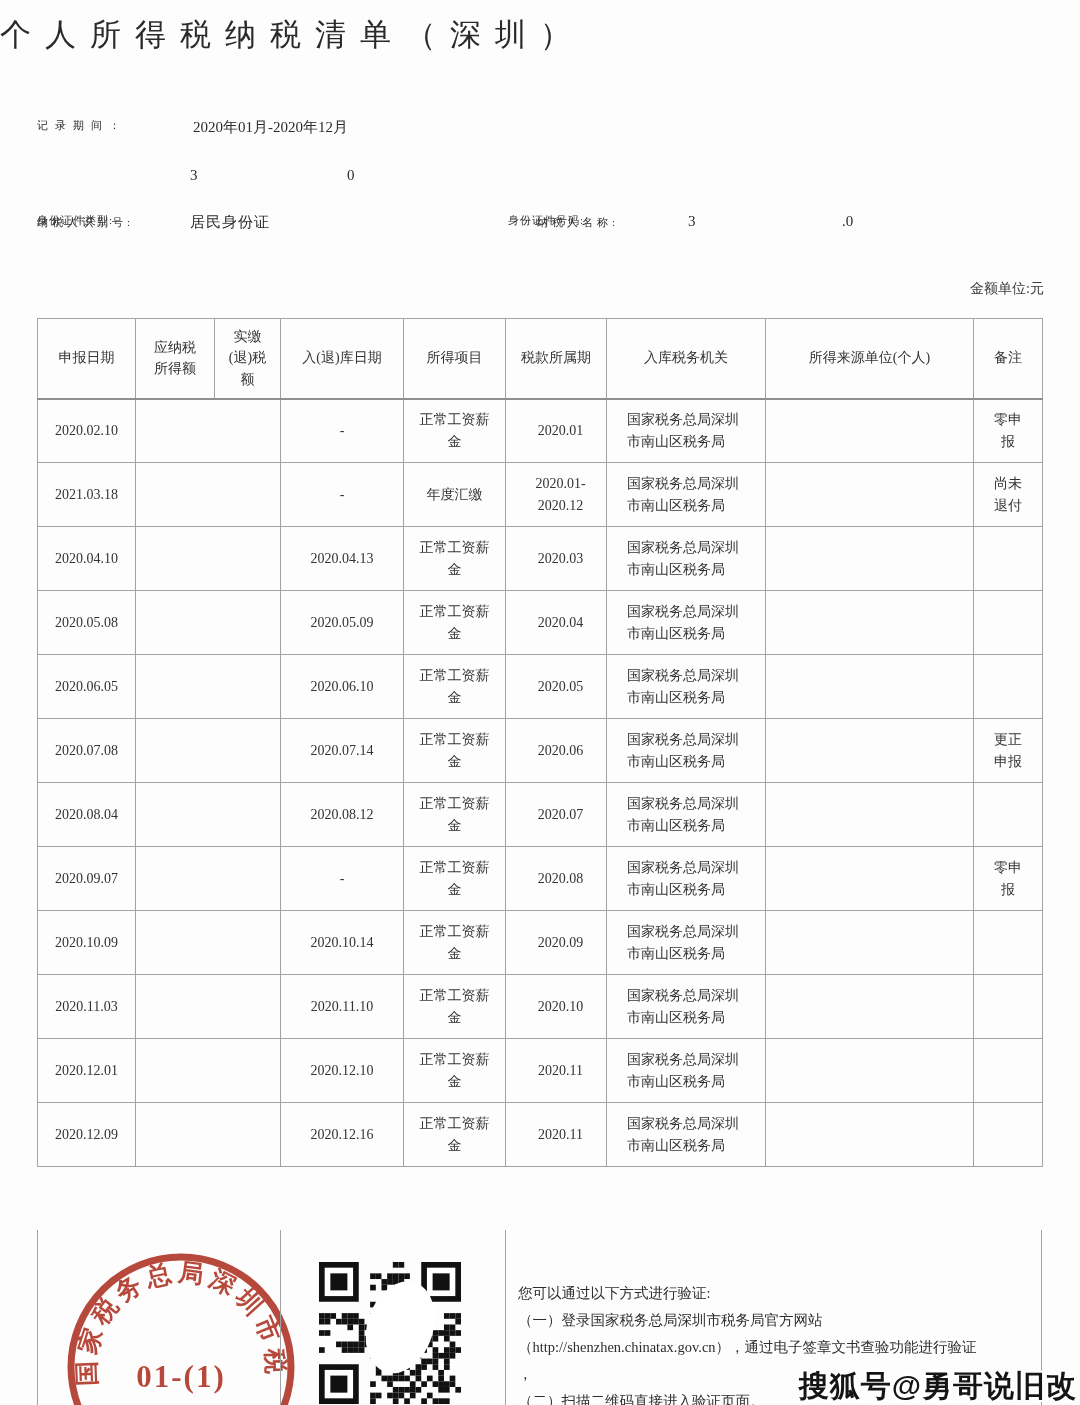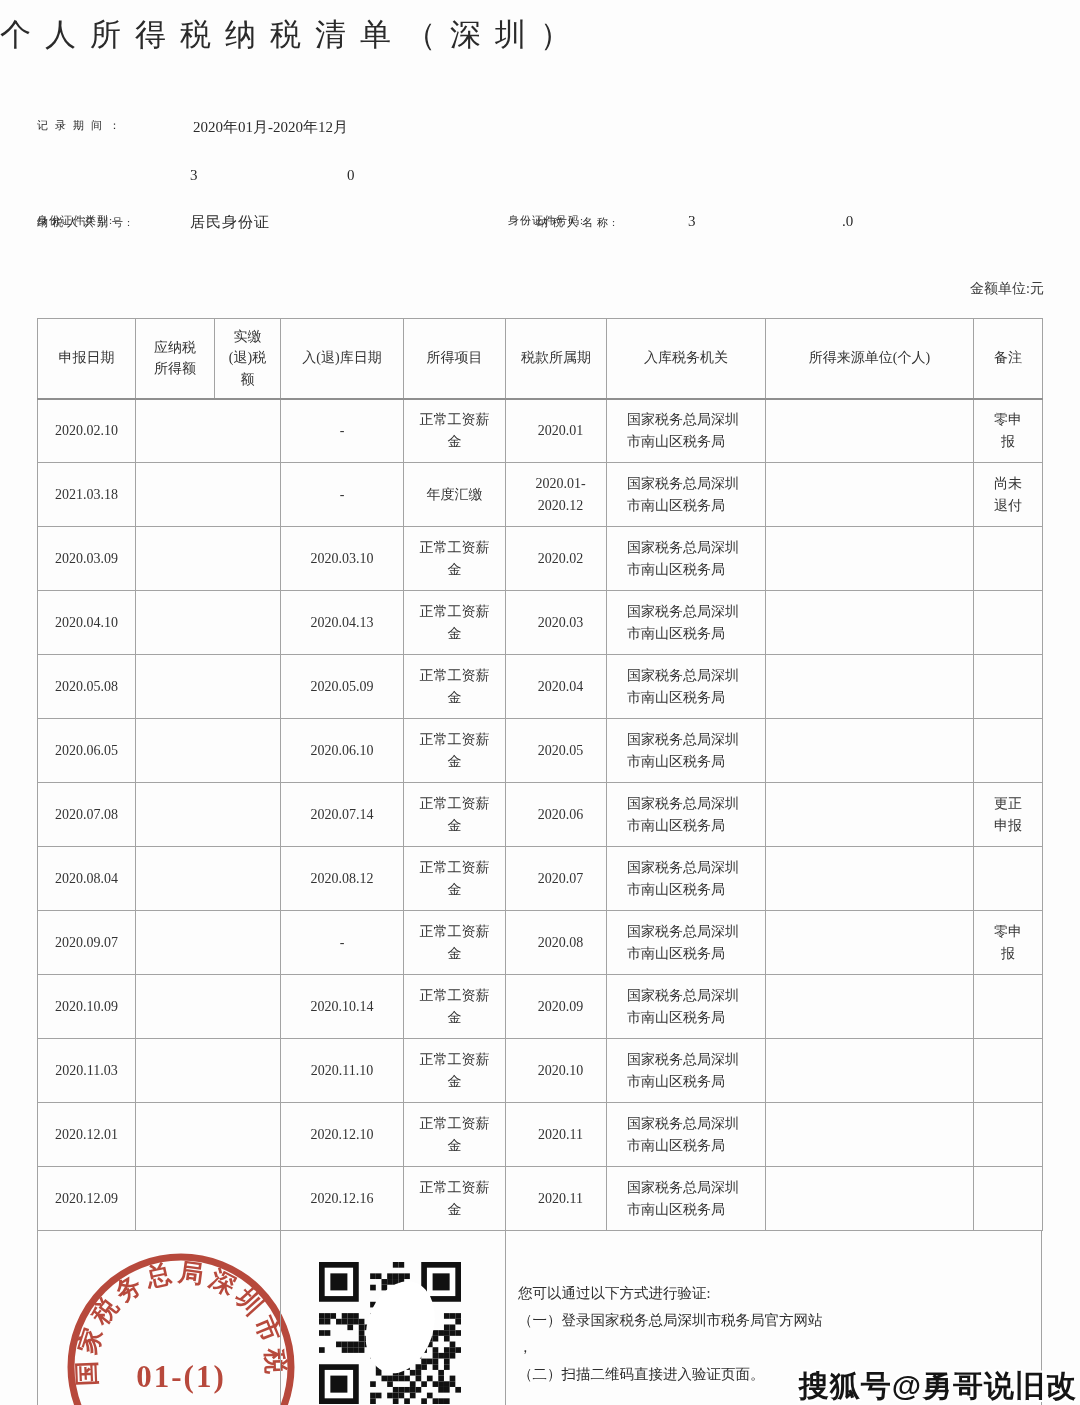--- a/index.html
+++ b/index.html
@@ -121,31 +121,20 @@
         <tr>
       <td class="c1">2021.03.18</td>
       <td class="c2"></td>
       <td class="c3"></td>
       <td class="c4">-</td>
       <td class="c5">年度汇缴</td>
       <td class="c6">2020.01-2020.12</td>
       <td class="c7"><span>国家税务总局深圳市南山区税务局</span></td>
       <td class="c8"></td>
       <td class="c9">尚未退付</td>
-    </tr>
-        <tr>
-      <td class="c1">2020.03.09</td>
-      <td class="c2"></td>
-      <td class="c3"></td>
-      <td class="c4">2020.03.10</td>
-      <td class="c5">正常工资薪金</td>
-      <td class="c6">2020.02</td>
-      <td class="c7"><span>国家税务总局深圳市南山区税务局</span></td>
-      <td class="c8"></td>
-      <td class="c9"></td>
     </tr>
         <tr>
       <td class="c1">2020.04.10</td>
       <td class="c2"></td>
       <td class="c3"></td>
       <td class="c4">2020.04.13</td>
       <td class="c5">正常工资薪金</td>
       <td class="c6">2020.03</td>
       <td class="c7"><span>国家税务总局深圳市南山区税务局</span></td>
       <td class="c8"></td>
@@ -465,20 +454,21 @@
             <rect fill="#fff" x="5.7" y="108.3" width="28.5" height="28.5"></rect>
             <rect x="11.4" y="114" width="17.1" height="17.1"></rect>
           </g>
           <ellipse cx="81.51" cy="65.55" rx="33.06" ry="47.31" fill="#fff" transform="rotate(18 81.51 65.55)"></ellipse>
         </svg>
     </div>
     <div class="bottom-cell bc-verify">
       <div class="verify-text">
         <div>您可以通过以下方式进行验证:</div>
         <div>（一）登录国家税务总局深圳市税务局官方网站</div>
+        <div>（http://shenzhen.chinatax.gov.cn），通过电子签章文书查验功能进行验证</div>
         <div>，</div>
         <div>（二）扫描二维码直接进入验证页面。</div>
       </div>
     </div>
   </div>
 
   <div class="abs watermark">搜狐号@勇哥说旧改</div>
 
 </div>
 

